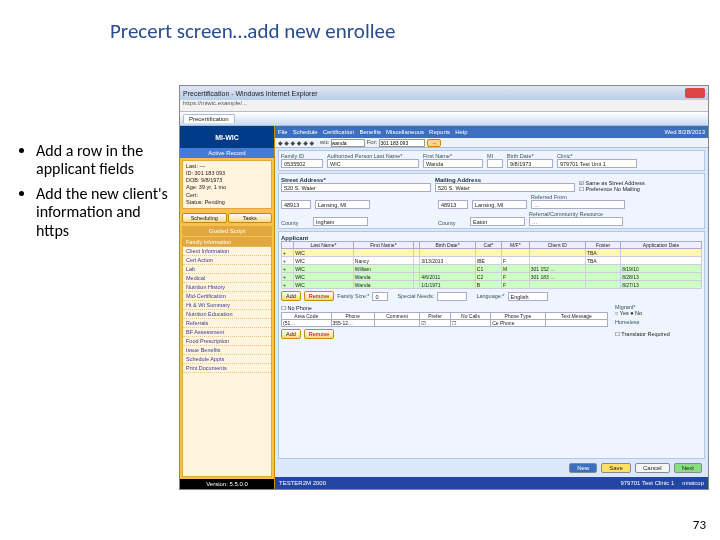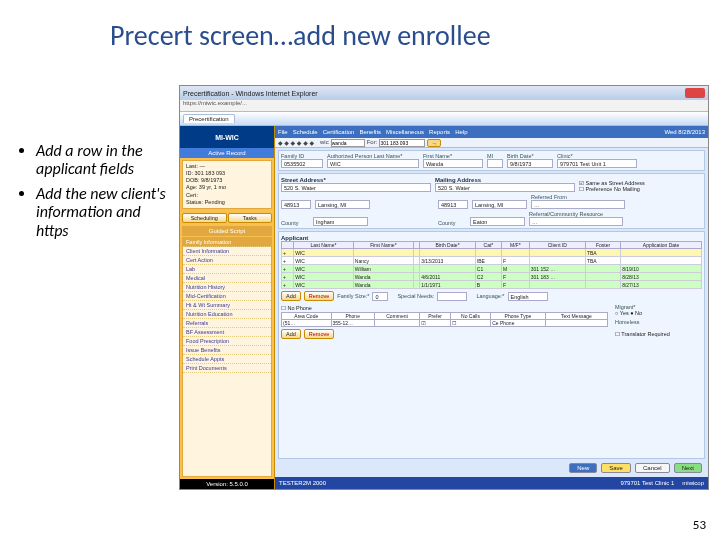--- a/index.html
+++ b/index.html
@@ -1,20 +1,20 @@
 <!DOCTYPE html>
 <html><head>
 <meta charset="utf-8">
 <style>
   * { box-sizing: border-box; margin: 0; padding: 0; }
   html, body { width: 720px; height: 540px; background: #fff; font-family: Calibri, Arial, sans-serif; overflow: hidden; }
   .slide { width: 720px; height: 540px; position: relative; }
-  .title { font-size: 28px; color: #2a4d8e; padding: 18px 0 0 110px; }
+  .title { font-size: 21px; color: #2a4d8e; padding: 18px 0 0 110px; }
   .bullets { position: absolute; left: 22px; top: 142px; width: 155px; font-size: 16px; color: #000; }
-  .bullets li { margin-bottom: 6px; list-style: disc; margin-left: 14px; line-height: 1.15; font-style: italic; }
+  .bullets li { margin-bottom: 6px; list-style: disc; margin-left: 14px; line-height: 1.15; }
   .pagenum { position: absolute; right: 14px; bottom: 8px; font-size: 13px; color: #000; }
   .screenshot {
     position: absolute; left: 179px; top: 85px; width: 530px; height: 405px;
     border: 1px solid #888; background: #e6e6e6; font-size: 7px; color: #222;
     font-family: Tahoma, Arial, sans-serif;
   }
   .ss-titlebar { height: 14px; background: linear-gradient(#dfe7f5,#b8cde8); display:flex; align-items:center; padding:0 3px; justify-content:space-between; }
   .ss-titlebar .t { font-size:7px; color:#1a1a1a; }
   .ss-close { width:20px; height:10px; background:#d44; border-radius:2px; }
   .ss-url { height:12px; background:#f2f2f2; border-bottom:1px solid #bbb; padding:0 3px; font-size:6px; color:#555; white-space:nowrap; overflow:hidden; }
@@ -69,21 +69,21 @@
 <body>
 
 <div class="slide">
   <div class="title">Precert screen…add new enrollee</div>
 
   <ul class="bullets">
     <li>Add a row in the applicant fields</li>
     <li>Add the new client's information and https</li>
   </ul>
 
-  <div class="pagenum">53</div>
+  <div class="pagenum">73</div>
 
   <div class="screenshot">
     <div class="ss-titlebar">
       <span class="t">Precertification - Windows Internet Explorer</span>
       <span class="ss-close"></span>
     </div>
     <div class="ss-url">https://miwic.example/...</div>
     <div class="ss-tabhead">
       <div class="ss-tab">Precertification</div>
     </div>

